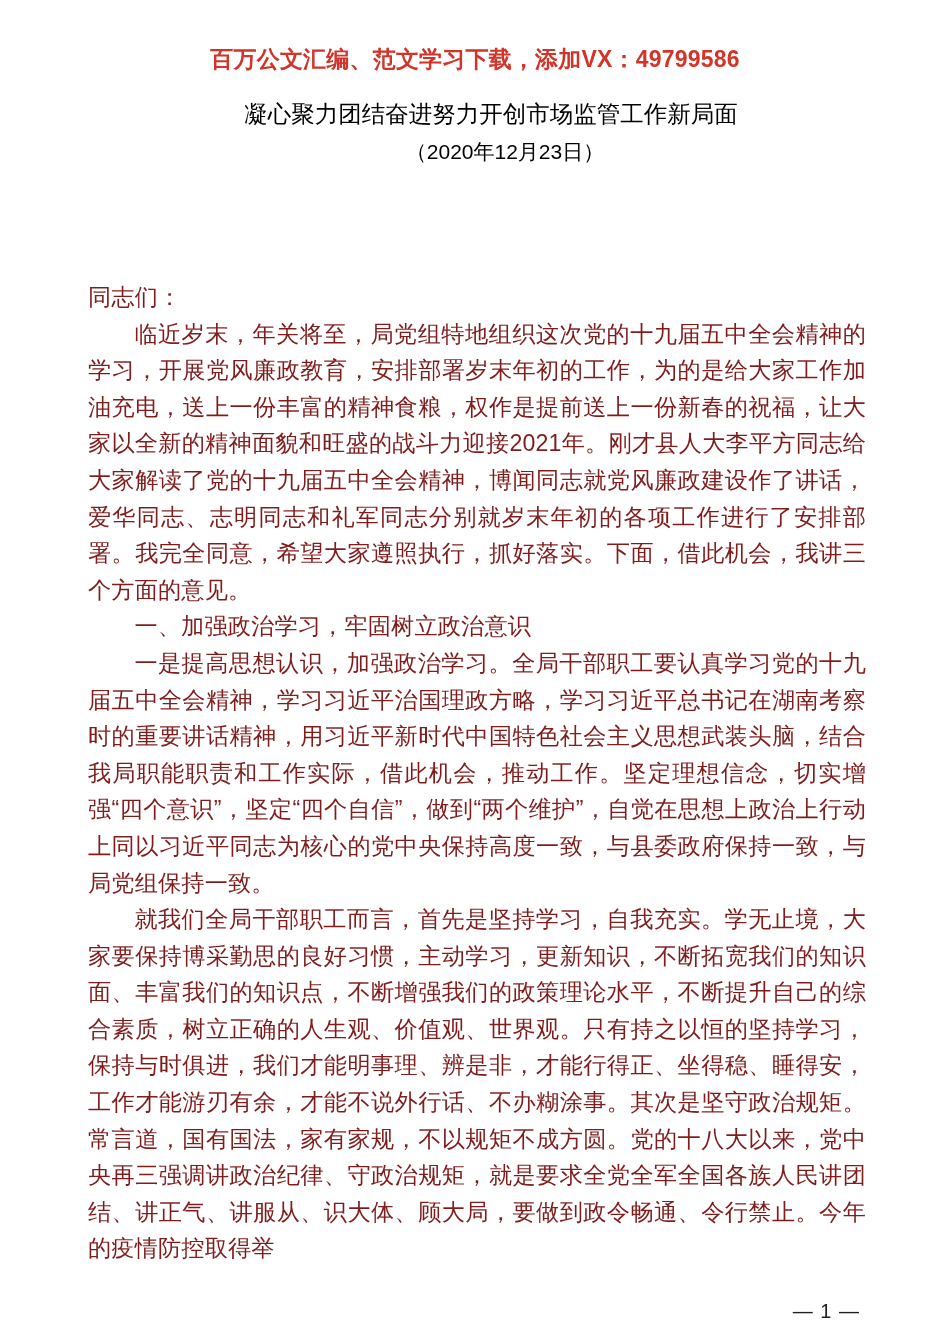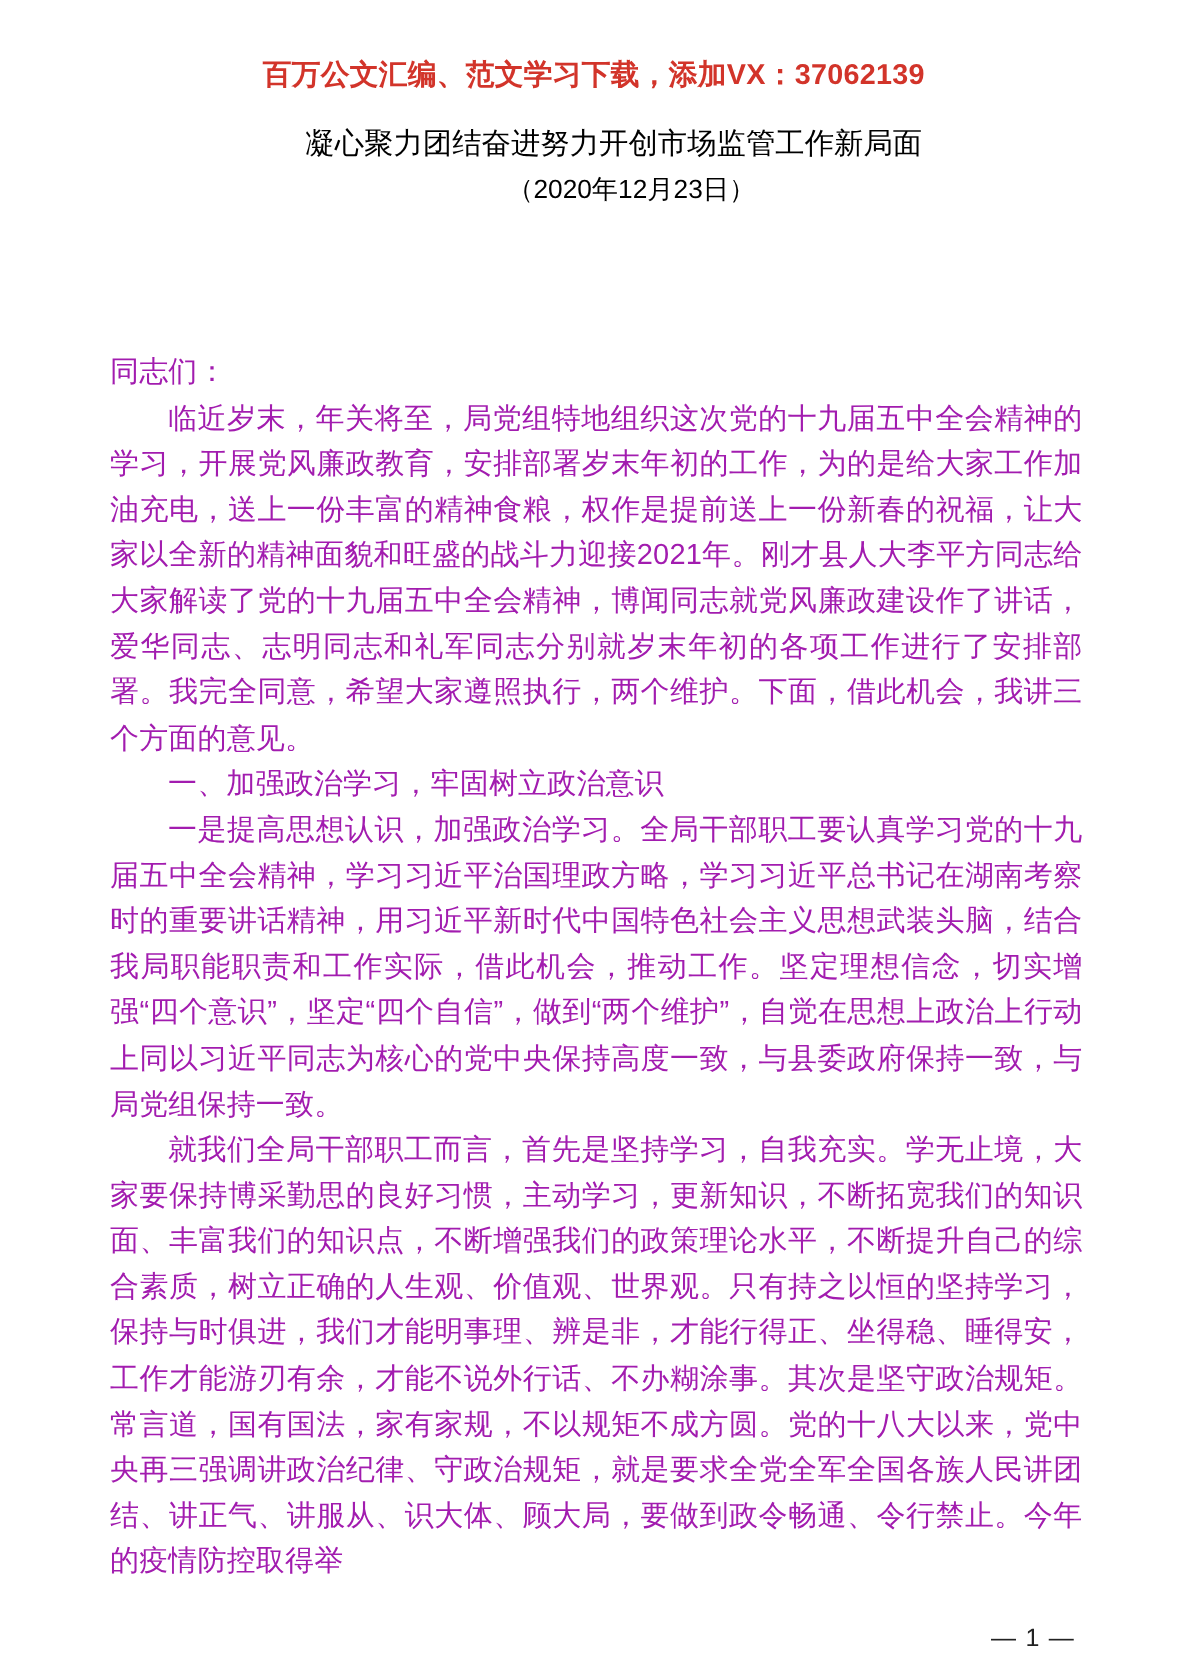--- a/index.html
+++ b/index.html
@@ -63,21 +63,21 @@
     left: 88px;
     width: 778px;
   }
   p.para {
     margin: 0;
     font-size: 23.2px;
     line-height: 36.6px;
     text-align: justify;
     text-justify: inter-ideograph;
     letter-spacing: 0.15px;
-    color: #a21caf;
+    color: #7f1d1d;
     font-weight: 400;
   }
   p.indent { text-indent: 2em; }
   p.salutation { text-indent: 0; }
   b.bold-run { font-weight: 400; }
 
   
   .footer {
     position: absolute;
     left: 0;
@@ -89,30 +89,30 @@
     font-size: 20px;
     color: #222;
     letter-spacing: 1px;
   }
 </style>
 </head>
 <body>
 
 <div class="page">
 
-  <div class="promo">百万公文汇编、范文学习下载，添加VX：37062139</div>
+  <div class="promo">百万公文汇编、范文学习下载，添加VX：49799586</div>
 
   <div class="titleblock">
     <div class="title-line">凝心聚力团结奋进努力开创市场监管工作新局面</div>
     <div class="title-line date">（2020年12月23日）</div>
   </div>
 
   <div class="body">
     <p class="para salutation">同志们：</p>
-    <p class="para indent">临近岁末，年关将至，局党组特地组织这次党的十九届五中全会精神的学习，开展党风廉政教育，安排部署岁末年初的工作，为的是给大家工作加油充电，送上一份丰富的精神食粮，权作是提前送上一份新春的祝福，让大家以全新的精神面貌和旺盛的战斗力迎接2021年。刚才县人大李平方同志给大家解读了党的十九届五中全会精神，博闻同志就党风廉政建设作了讲话，爱华同志、志明同志和礼军同志分别就岁末年初的各项工作进行了安排部署。我完全同意，希望大家遵照执行，两个维护。下面，借此机会，我讲三个方面的意见。</p>
+    <p class="para indent">临近岁末，年关将至，局党组特地组织这次党的十九届五中全会精神的学习，开展党风廉政教育，安排部署岁末年初的工作，为的是给大家工作加油充电，送上一份丰富的精神食粮，权作是提前送上一份新春的祝福，让大家以全新的精神面貌和旺盛的战斗力迎接2021年。刚才县人大李平方同志给大家解读了党的十九届五中全会精神，博闻同志就党风廉政建设作了讲话，爱华同志、志明同志和礼军同志分别就岁末年初的各项工作进行了安排部署。我完全同意，希望大家遵照执行，抓好落实。下面，借此机会，我讲三个方面的意见。</p>
     <p class="para indent">一、加强政治学习，牢固树立政治意识</p>
     <p class="para indent"><b class="bold-run">一是提高思想认识，加强政治学习。</b><span>全局干部职工要认真学习党的十九届五中全会精神，学习习近平治国理政方略，学习习近平总书记在湖南考察时的重要讲话精神，用习近平新时代中国特色社会主义思想武装头脑，结合我局职能职责和工作实际，借此机会，推动工作。坚定理想信念，切实增强“四个意识”，坚定“四个自信”，做到“两个维护”，自觉在思想上政治上行动上同以习近平同志为核心的党中央保持高度一致，与县委政府保持一致，与局党组保持一致。</span></p>
     <p class="para indent">就我们全局干部职工而言，首先是坚持学习，自我充实。学无止境，大家要保持博采勤思的良好习惯，主动学习，更新知识，不断拓宽我们的知识面、丰富我们的知识点，不断增强我们的政策理论水平，不断提升自己的综合素质，树立正确的人生观、价值观、世界观。只有持之以恒的坚持学习，保持与时俱进，我们才能明事理、辨是非，才能行得正、坐得稳、睡得安，工作才能游刃有余，才能不说外行话、不办糊涂事。其次是坚守政治规矩。常言道，国有国法，家有家规，不以规矩不成方圆。党的十八大以来，党中央再三强调讲政治纪律、守政治规矩，就是要求全党全军全国各族人民讲团结、讲正气、讲服从、识大体、顾大局，要做到政令畅通、令行禁止。今年的疫情防控取得举</p>
   </div>
 
   <div class="footer">— 1 —</div>
 
 </div>
 
 </body></html>

